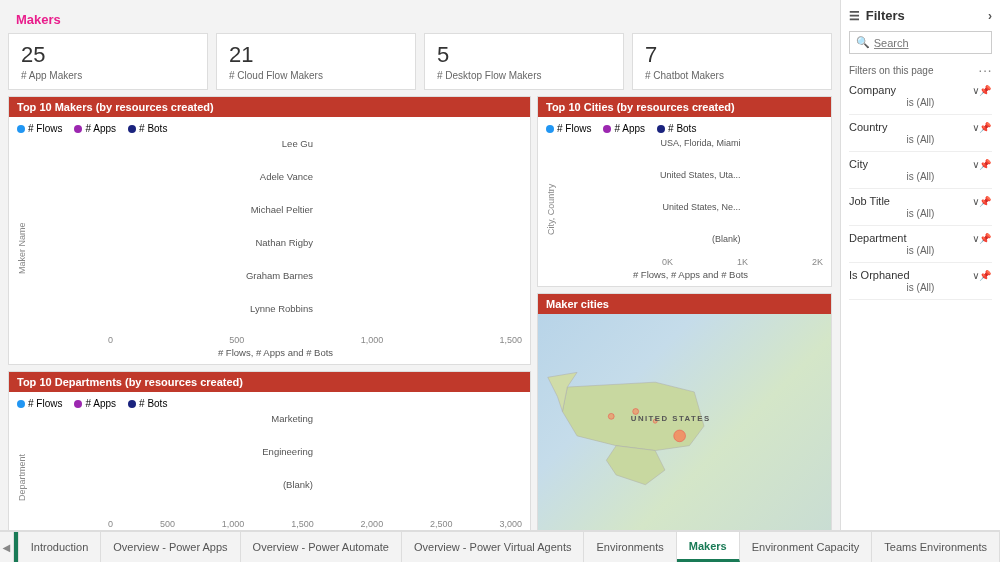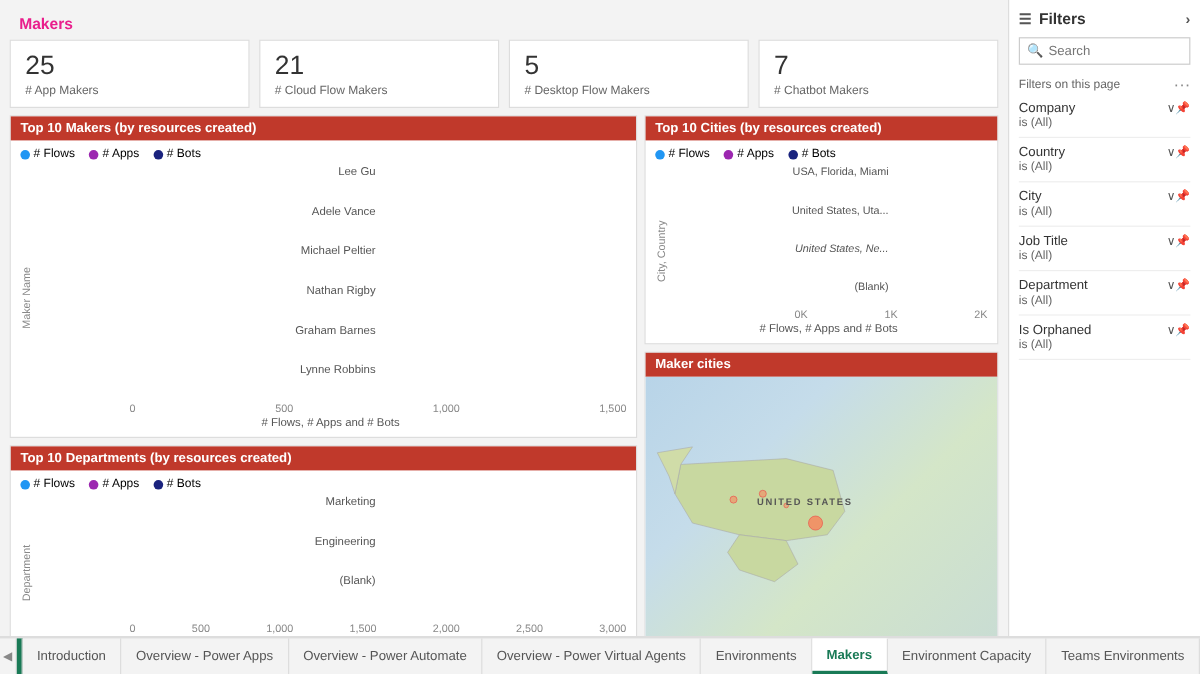--- a/index.html
+++ b/index.html
@@ -42,31 +42,31 @@
     .axis-title { text-align: center; font-size: 9.5px; color: #555; margin-top: 2px; }
 
     
     .filters-panel { width: 160px; background: white; border-left: 1px solid #ddd; display: flex; flex-direction: column; padding: 8px; }
     .filters-title { font-size: 13px; font-weight: 600; color: #333; margin-bottom: 8px; display: flex; align-items: center; gap: 6px; }
     .filters-icon { color: #555; font-size: 12px; }
     .filter-chevron-right { margin-left: auto; font-size: 12px; color: #555; cursor: pointer; }
 
     .search-box { display: flex; align-items: center; border: 1px solid #ccc; padding: 4px 6px; gap: 4px; margin-bottom: 8px; background: white; }
     .search-icon { color: #888; font-size: 11px; }
-    .search-input { border: none; outline: none; font-size: 11px; color: #888; width: 100%; }
+    .search-input { border: none; outline: none; font-size: 11px; color: #888; width: 100%; text-decoration: underline; }
 
     .filters-section-label { font-size: 10px; color: #666; margin-bottom: 6px; display: flex; align-items: center; }
     .filters-section-dots { margin-left: auto; font-size: 14px; color: #888; }
 
     .filter-item { margin-bottom: 6px; border-bottom: 1px solid #eee; padding-bottom: 6px; }
     .filter-item-header { display: flex; align-items: flex-end; font-size: 11px; color: #333; }
     .filter-item-name { font-weight: 500; flex: 1; }
     .filter-chevron { font-size: 10px; color: #555; }
     .filter-icon-pin { font-size: 10px; color: #aaa; }
-    .filter-value { font-size: 10px; color: #666; margin-top: 1px; }
+    .filter-value { font-size: 10px; color: #666; margin-top: 1px; text-align: center; }
 
     
     .bottom-tabs { height: 32px; background: #f3f3f3; border-top: 2px solid #ddd; display: flex; align-items: stretch; }
     .tab-nav-btn { width: 16px; display: flex; align-items: center; justify-content: center; color: #888; cursor: pointer; font-size: 10px; border-right: 1px solid #ddd; }
     .tab { padding: 0 12px; display: flex; align-items: center; font-size: 11px; color: #555; cursor: pointer; border-right: 1px solid #ddd; white-space: nowrap; }
     .tab.current { background: white; color: #197a56; font-weight: 700; border-bottom: 3px solid #197a56; }
 
     
     .map-container { background: #d4e6f1; position: relative; flex: 1; min-height: 120px; overflow: hidden; }
     .map-inner { width: 100%; height: 100%; background: linear-gradient(135deg, #b8d4e8 0%, #c5dcea 30%, #d4e6c8 60%, #c8dcd4 100%); position: relative; }
@@ -277,21 +277,21 @@
                     </div>
                   </div>
                   <div class="bar-row">
                     <div class="bar-label" style="min-width:100px; font-size:9px;">United States, Uta...</div>
                     <div class="bar-container">
                       <div class="bar bar-blue" style="width:60%;"></div>
                       <div class="bar bar-purple" style="width:15%;"></div>
                     </div>
                   </div>
                   <div class="bar-row">
-                    <div class="bar-label" style="min-width:100px; font-size:9px;font-style:italic;">United States, Ne...</div>
+                    <div class="bar-label" style="min-width:100px; font-size:9px;">United States, Ne...</div>
                     <div class="bar-container">
                       <div class="bar bar-blue" style="width:22%;"></div>
                       <div class="bar bar-purple" style="width:8%;"></div>
                     </div>
                   </div>
                   <div class="bar-row">
                     <div class="bar-label" style="min-width:100px; font-size:9px;">(Blank)</div>
                     <div class="bar-container">
                       <div class="bar bar-purple" style="width:15%;"></div>
                     </div>

